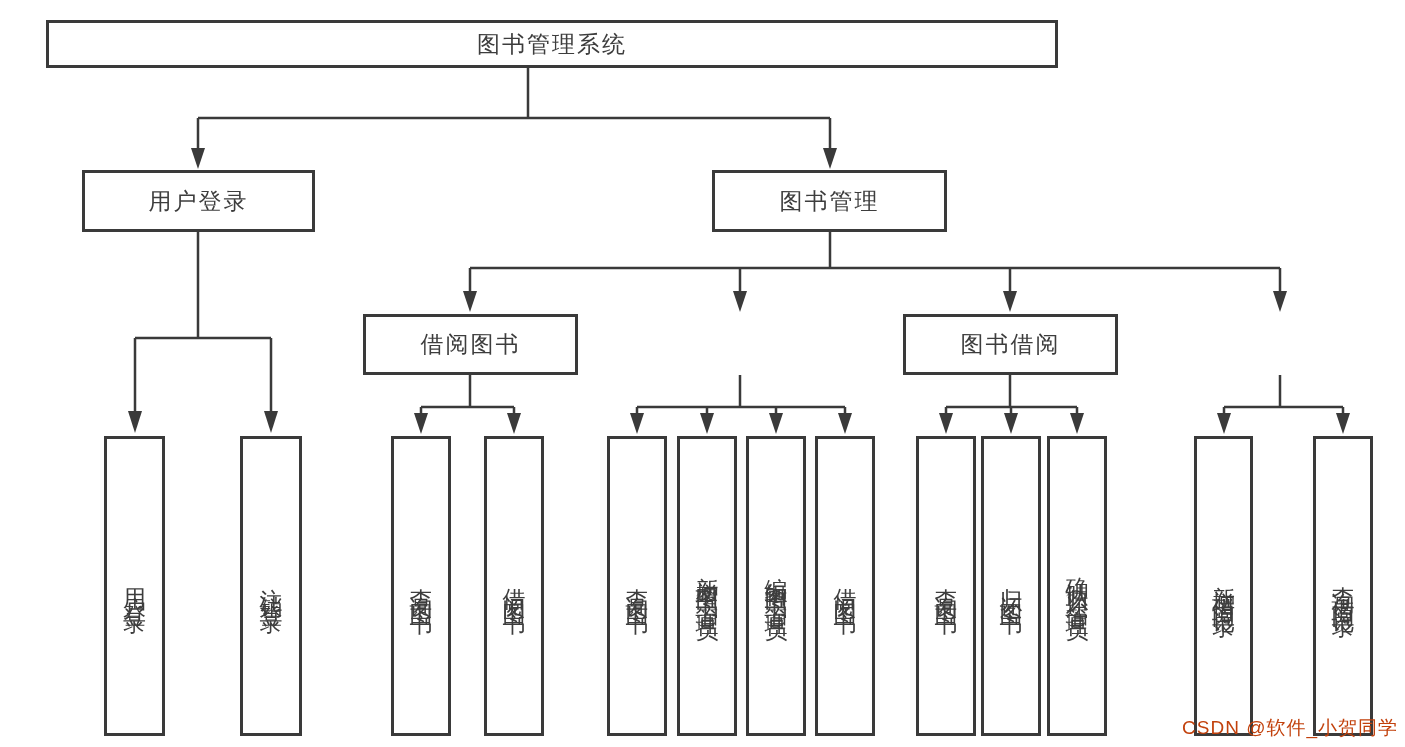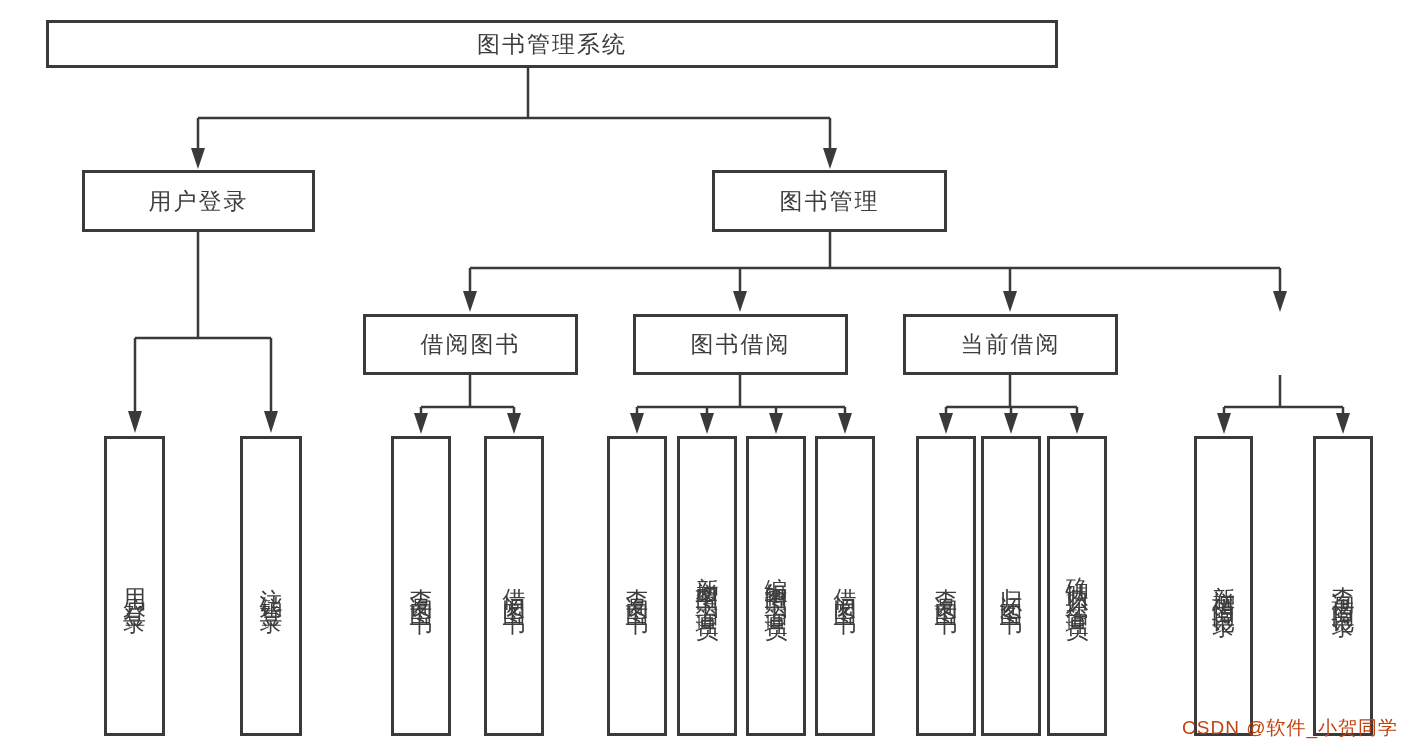--- a/index.html
+++ b/index.html
@@ -105,22 +105,21 @@
     <polygon class="arrowhead" points="1224,434 1217,413 1231,413"></polygon>
     <polygon class="arrowhead" points="1343,434 1336,413 1350,413"></polygon>
   </svg>
 
   <div class="box hbox" style="left:22px; top:20px; width:1012px; height:48px;margin-left:24px;">图书管理系统</div>
 
   <div class="box hbox" style="left:82px; top:170px; width:233px; height:62px;">用户登录</div>
   <div class="box hbox" style="left:712px; top:170px; width:235px; height:62px;">图书管理</div>
 
   <div class="box hbox" style="left:363px; top:314px; width:215px; height:61px;">借阅图书</div>
-  <div class="box hbox" style="left:633px; top:314px; width:215px; height:61px;">图书借阅</div>
-  <div class="box hbox" style="left:903px; top:314px; width:215px; height:61px;">当前借阅</div>
+  <div class="box hbox" style="left:903px; top:314px; width:215px; height:61px;">图书借阅</div>
 
   <div class="box vbox" style="left:104px; top:436px; width:61px; height:300px;">用户登录</div>
   <div class="box vbox" style="left:240px; top:436px; width:62px; height:300px;">注销登录</div>
 
   <div class="box vbox" style="left:391px; top:436px; width:60px; height:300px;">查询图书</div>
   <div class="box vbox" style="left:484px; top:436px; width:60px; height:300px;">借阅图书</div>
 
   <div class="box vbox" style="left:607px; top:436px; width:60px; height:300px;">查询图书</div>
   <div class="box vbox long" style="left:677px; top:436px; width:60px; height:300px;">新增图书（管理员）</div>
   <div class="box vbox long" style="left:746px; top:436px; width:60px; height:300px;">编辑图书（管理员）</div>

